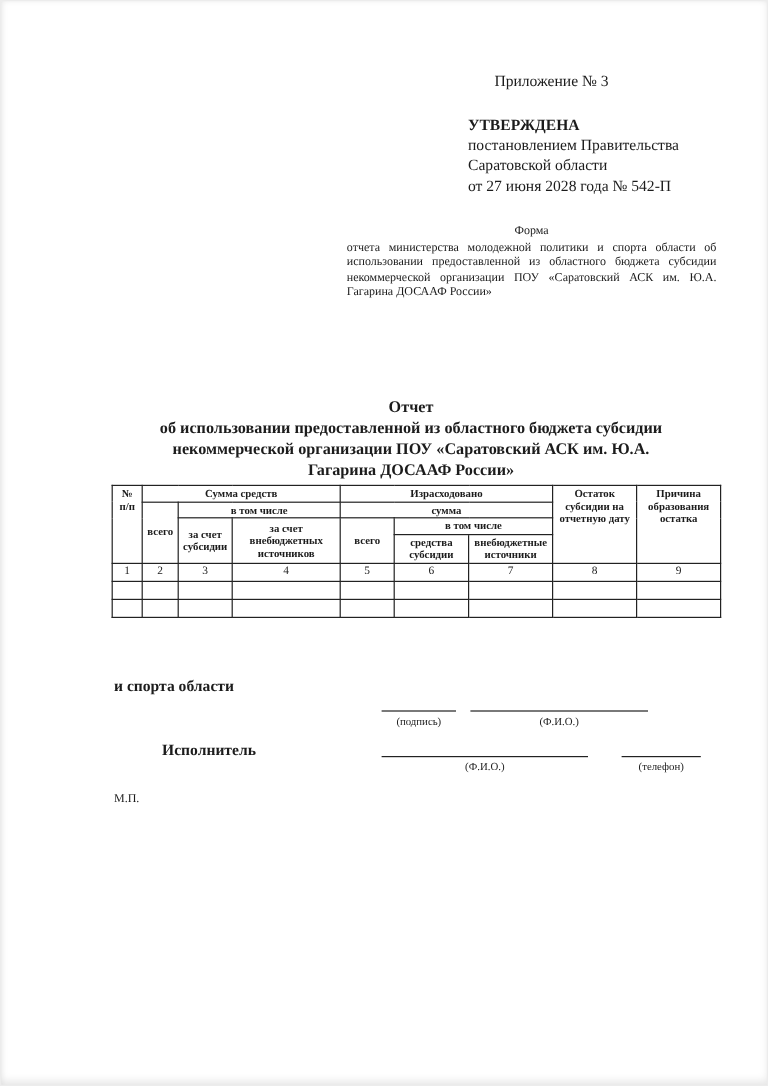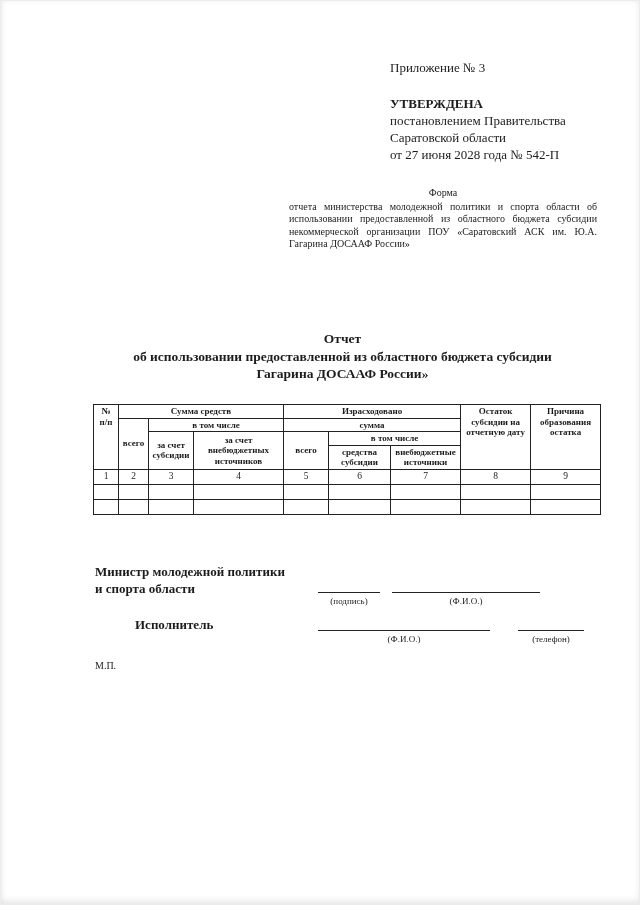--- a/index.html
+++ b/index.html
@@ -5,21 +5,21 @@
   html,body{margin:0;padding:0;background:#ffffff;}
   .page{
     position:relative;
     width:640px;height:905px;
     background:#ffffff;
     font-family:"Liberation Serif","DejaVu Serif",serif;
     color:#1c1c1c;
     box-shadow: inset 0 0 0 1px #ececec, inset 0 -4px 7px rgba(0,0,0,0.10), inset 2px 2px 4px rgba(0,0,0,0.04);
     overflow:hidden;
   }
-  .appendix{position:absolute;left:390px;top:60px;font-size:13px;text-align:center;}
+  .appendix{position:absolute;left:412px;top:60px;font-size:13px;text-align:center;}
   .approved{position:absolute;left:390px;top:95px;font-size:13px;line-height:17px;}
   .approved .bold{font-weight:bold;}
   .form-note{position:absolute;left:289px;top:187px;width:308px;font-size:10px;line-height:12.5px;}
   .form-label{text-align:center;margin-bottom:1px;}
   .form-desc{text-align:justify;}
   .title{position:absolute;left:85px;top:294px;width:515px;text-align:center;font-weight:bold;font-size:13.5px;line-height:17.5px;margin-top:36px;}
   table.report{position:absolute;left:93px;top:404px;width:507px;border-collapse:collapse;table-layout:fixed;}
   table.report td{border:1px solid #222;padding:1px 2px;overflow:hidden;}
   td.hd{font-size:9px;font-weight:bold;text-align:center;vertical-align:middle;line-height:10.5px;}
   td.top{vertical-align:top;padding-top:2px;}
@@ -46,20 +46,21 @@
   </div>
 
   <div class="form-note">
     <div class="form-label">Форма</div>
     <div class="form-desc">отчета министерства молодежной политики и спорта области об использовании предоставленной из областного бюджета субсидии некоммерческой организации ПОУ «Саратовский АСК им. Ю.А. Гагарина ДОСААФ России»</div>
   </div>
 
   <div class="title">
     <div>Отчет</div>
     <div>об использовании предоставленной из областного бюджета субсидии</div>
+    <div>некоммерческой организации ПОУ «Саратовский АСК им. Ю.А.</div>
     <div>Гагарина ДОСААФ России»</div>
   </div>
 
   <table class="report">
     <colgroup>
       <col style="width:25px">
         <col style="width:30px">
         <col style="width:45px">
       <col style="width:90px">
         <col style="width:45px">
@@ -122,21 +123,20 @@
           <td></td>
           <td></td>
           <td></td>
           <td></td>
           <td></td>
       </tr>
     </tbody>
   </table>
 
   <div class="sig-name" style="left:95px;top:563px;">
-    <div>Министр молодежной политики</div>
     <div>и спорта области</div>
   </div>
 
   <div class="sig-line" style="left:318px;top:578px;width:62px;"></div>
   <div class="sig-caption" style="left:318px;top:596px;width:62px;">(подпись)</div>
 
   <div class="sig-line" style="left:392px;top:578px;width:148px;"></div>
   <div class="sig-caption" style="left:392px;top:596px;width:148px;">(Ф.И.О.)</div>
 
   <div class="sig-name" style="left:95px;top:616px;margin-left:40px;">Исполнитель</div>

